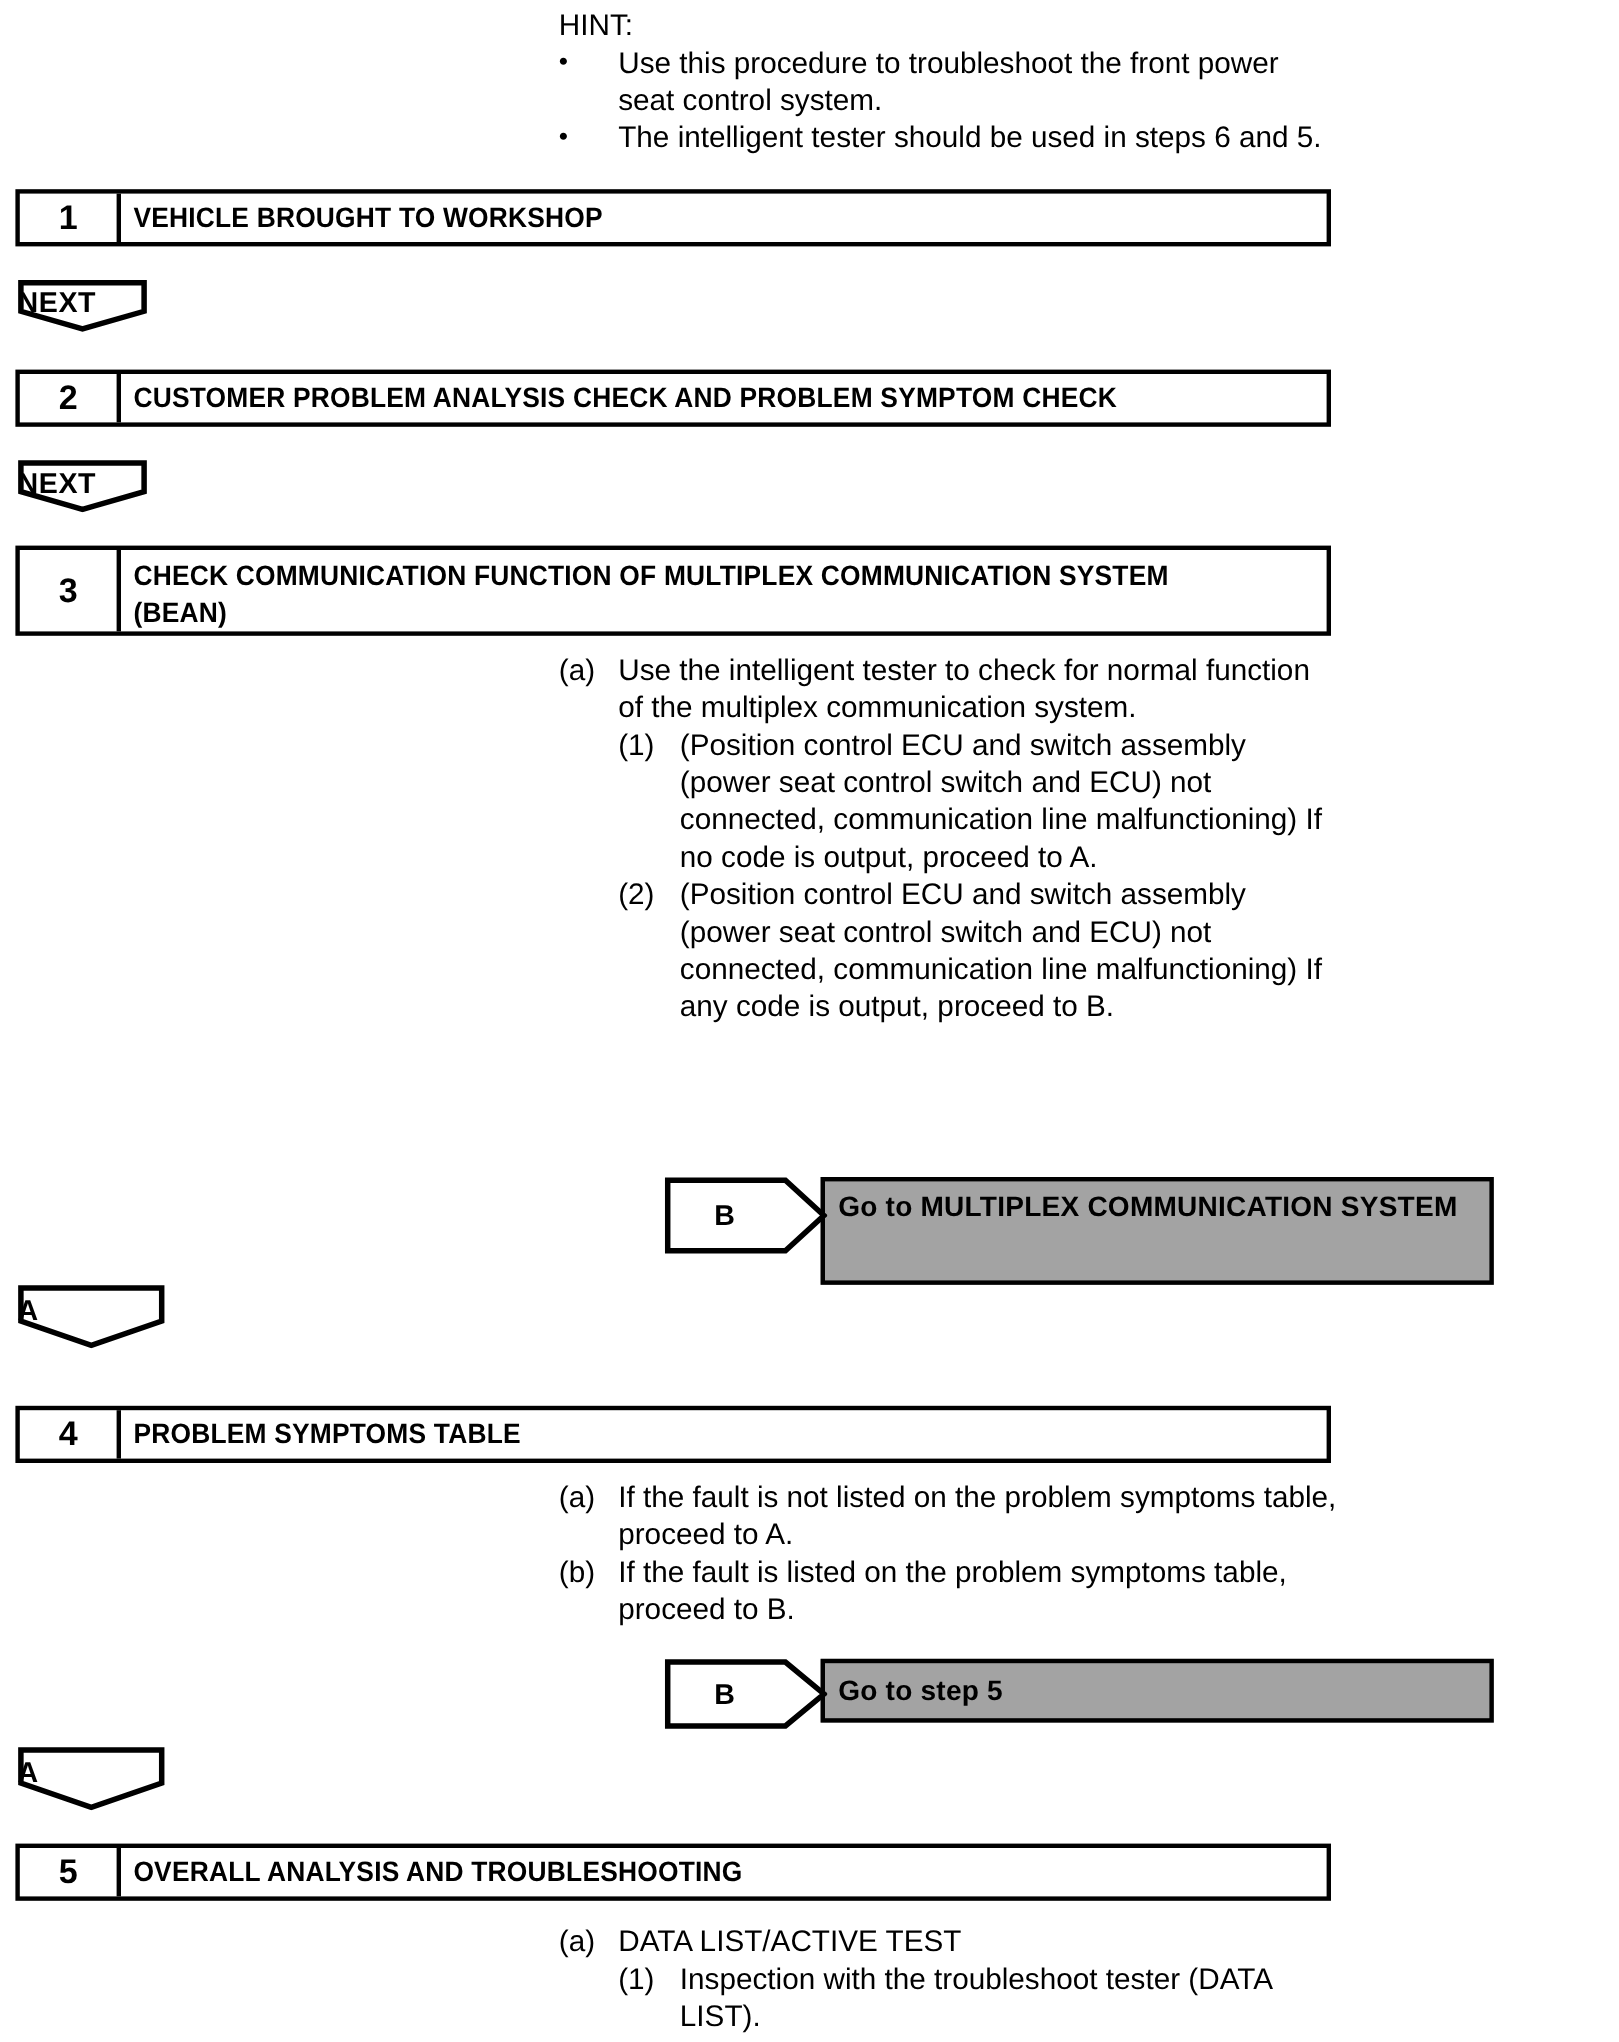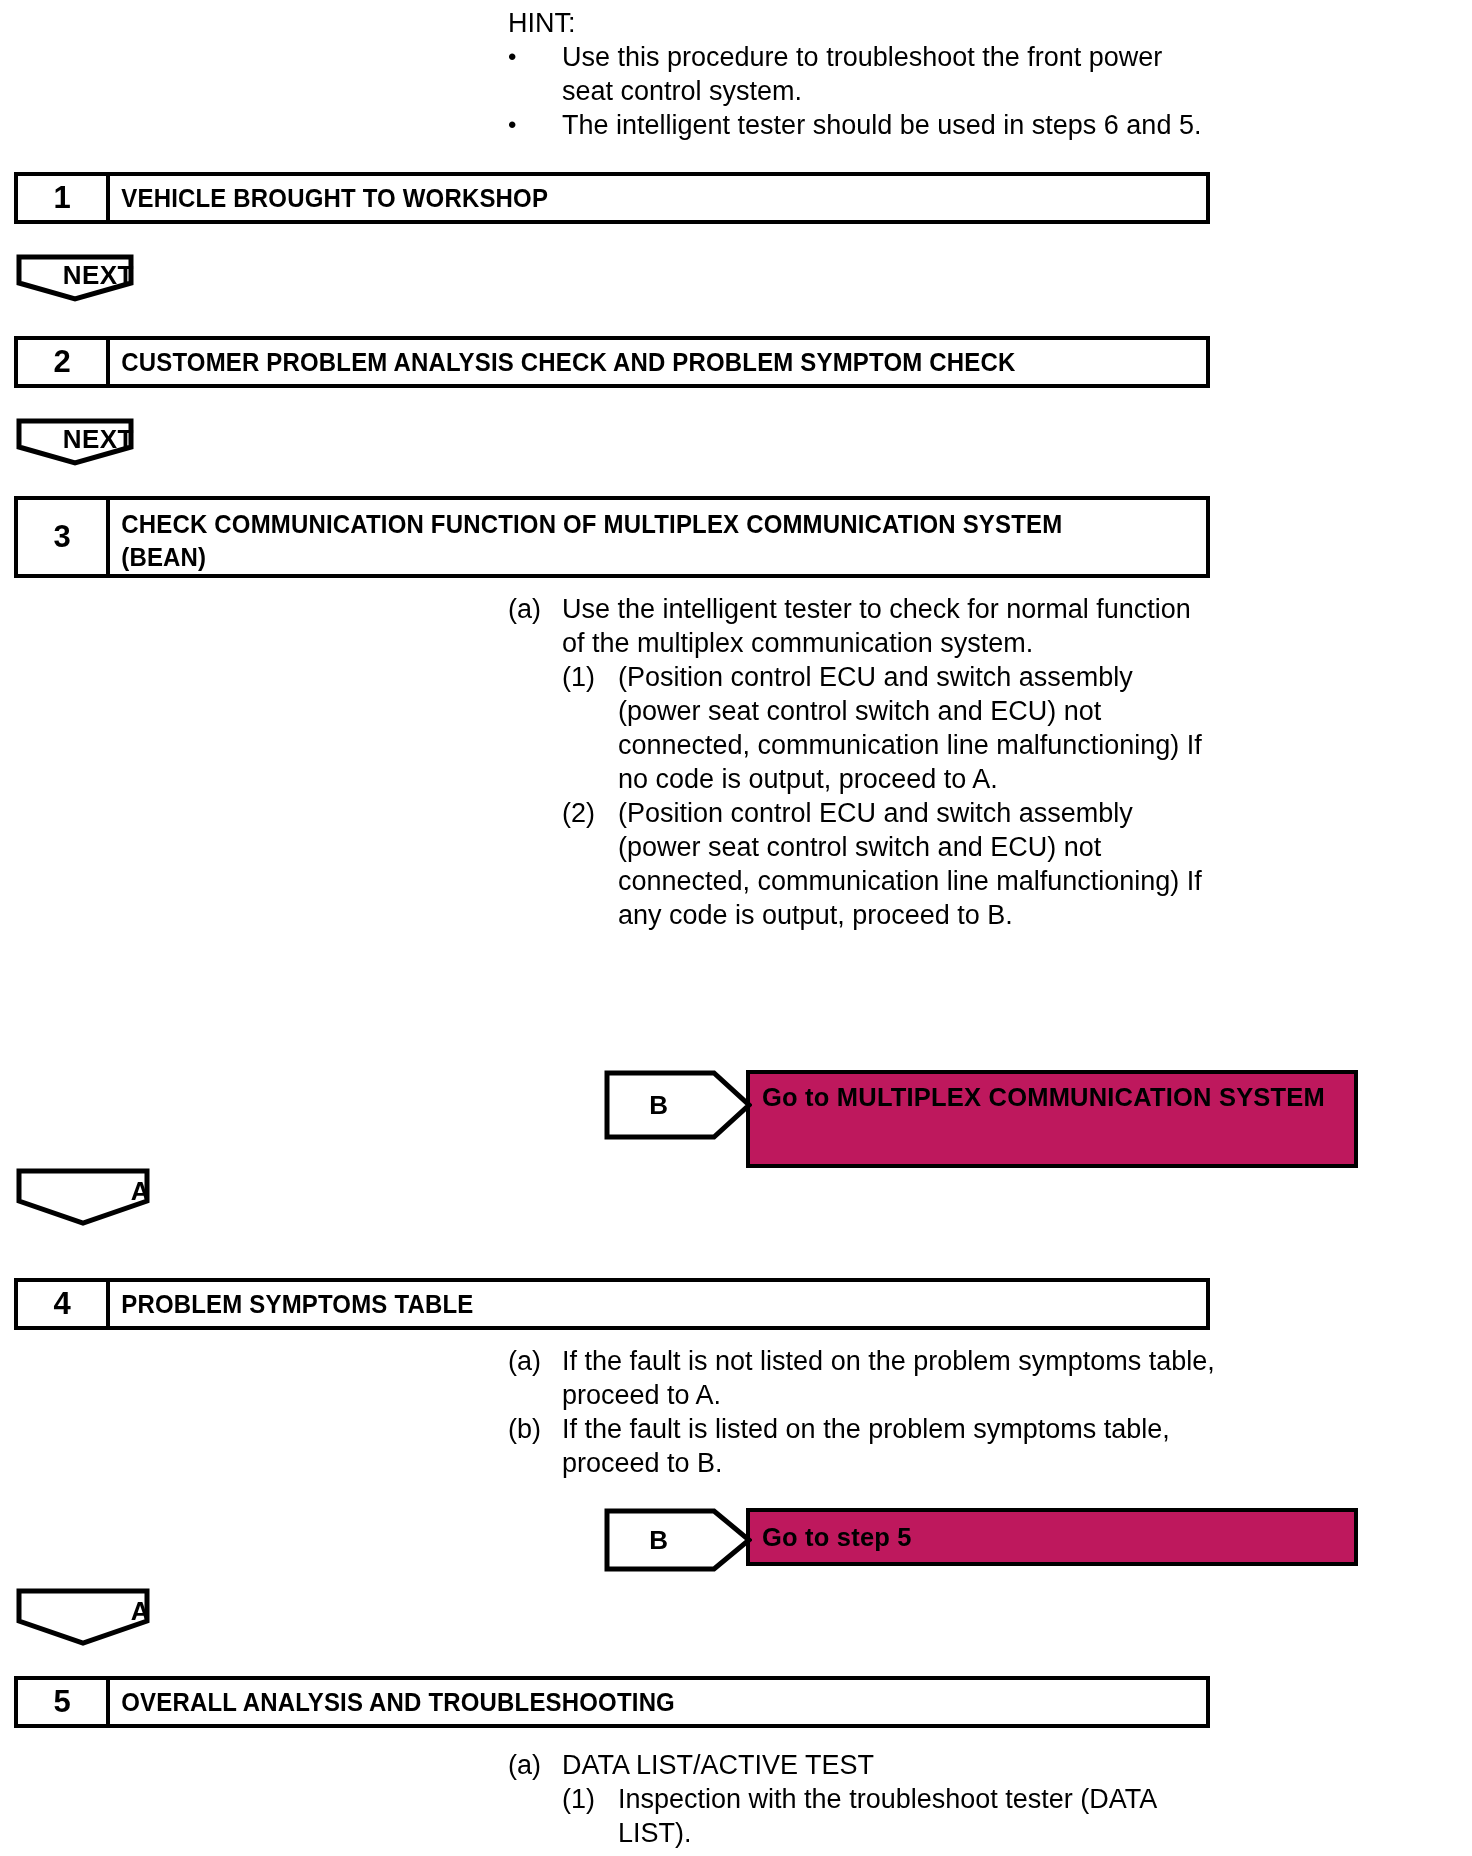--- a/index.html
+++ b/index.html
@@ -88,21 +88,21 @@
   .down-tag {
     position: absolute;
     box-sizing: border-box;
   }
   .down-tag svg { display: block; }
   .down-tag .tag-label {
     position: absolute;
     left: 0;
     top: 0;
     width: 100%;
-    text-align: right;
+    text-align: left;
     font-size: 26px;
     font-weight: bold;
     letter-spacing: 0.5px;
   }
 
   
   .branch {
     position: absolute;
     display: flex;
     align-items: flex-start;
@@ -120,21 +120,21 @@
     width: 74%;
     display: flex;
     align-items: center;
     justify-content: center;
     font-size: 26px;
     font-weight: bold;
   }
   .branch-dest {
     box-sizing: border-box;
     border: 4px solid #000;
-    background: #be185d;
+    background: #a3a3a3;
     display: flex;
     align-items: flex-start;
     padding: 6px 10px 6px 12px;
     font-size: 25.5px;
     font-weight: bold;
     line-height: 34px;
     letter-spacing: 0.2px;
   }
 
   

